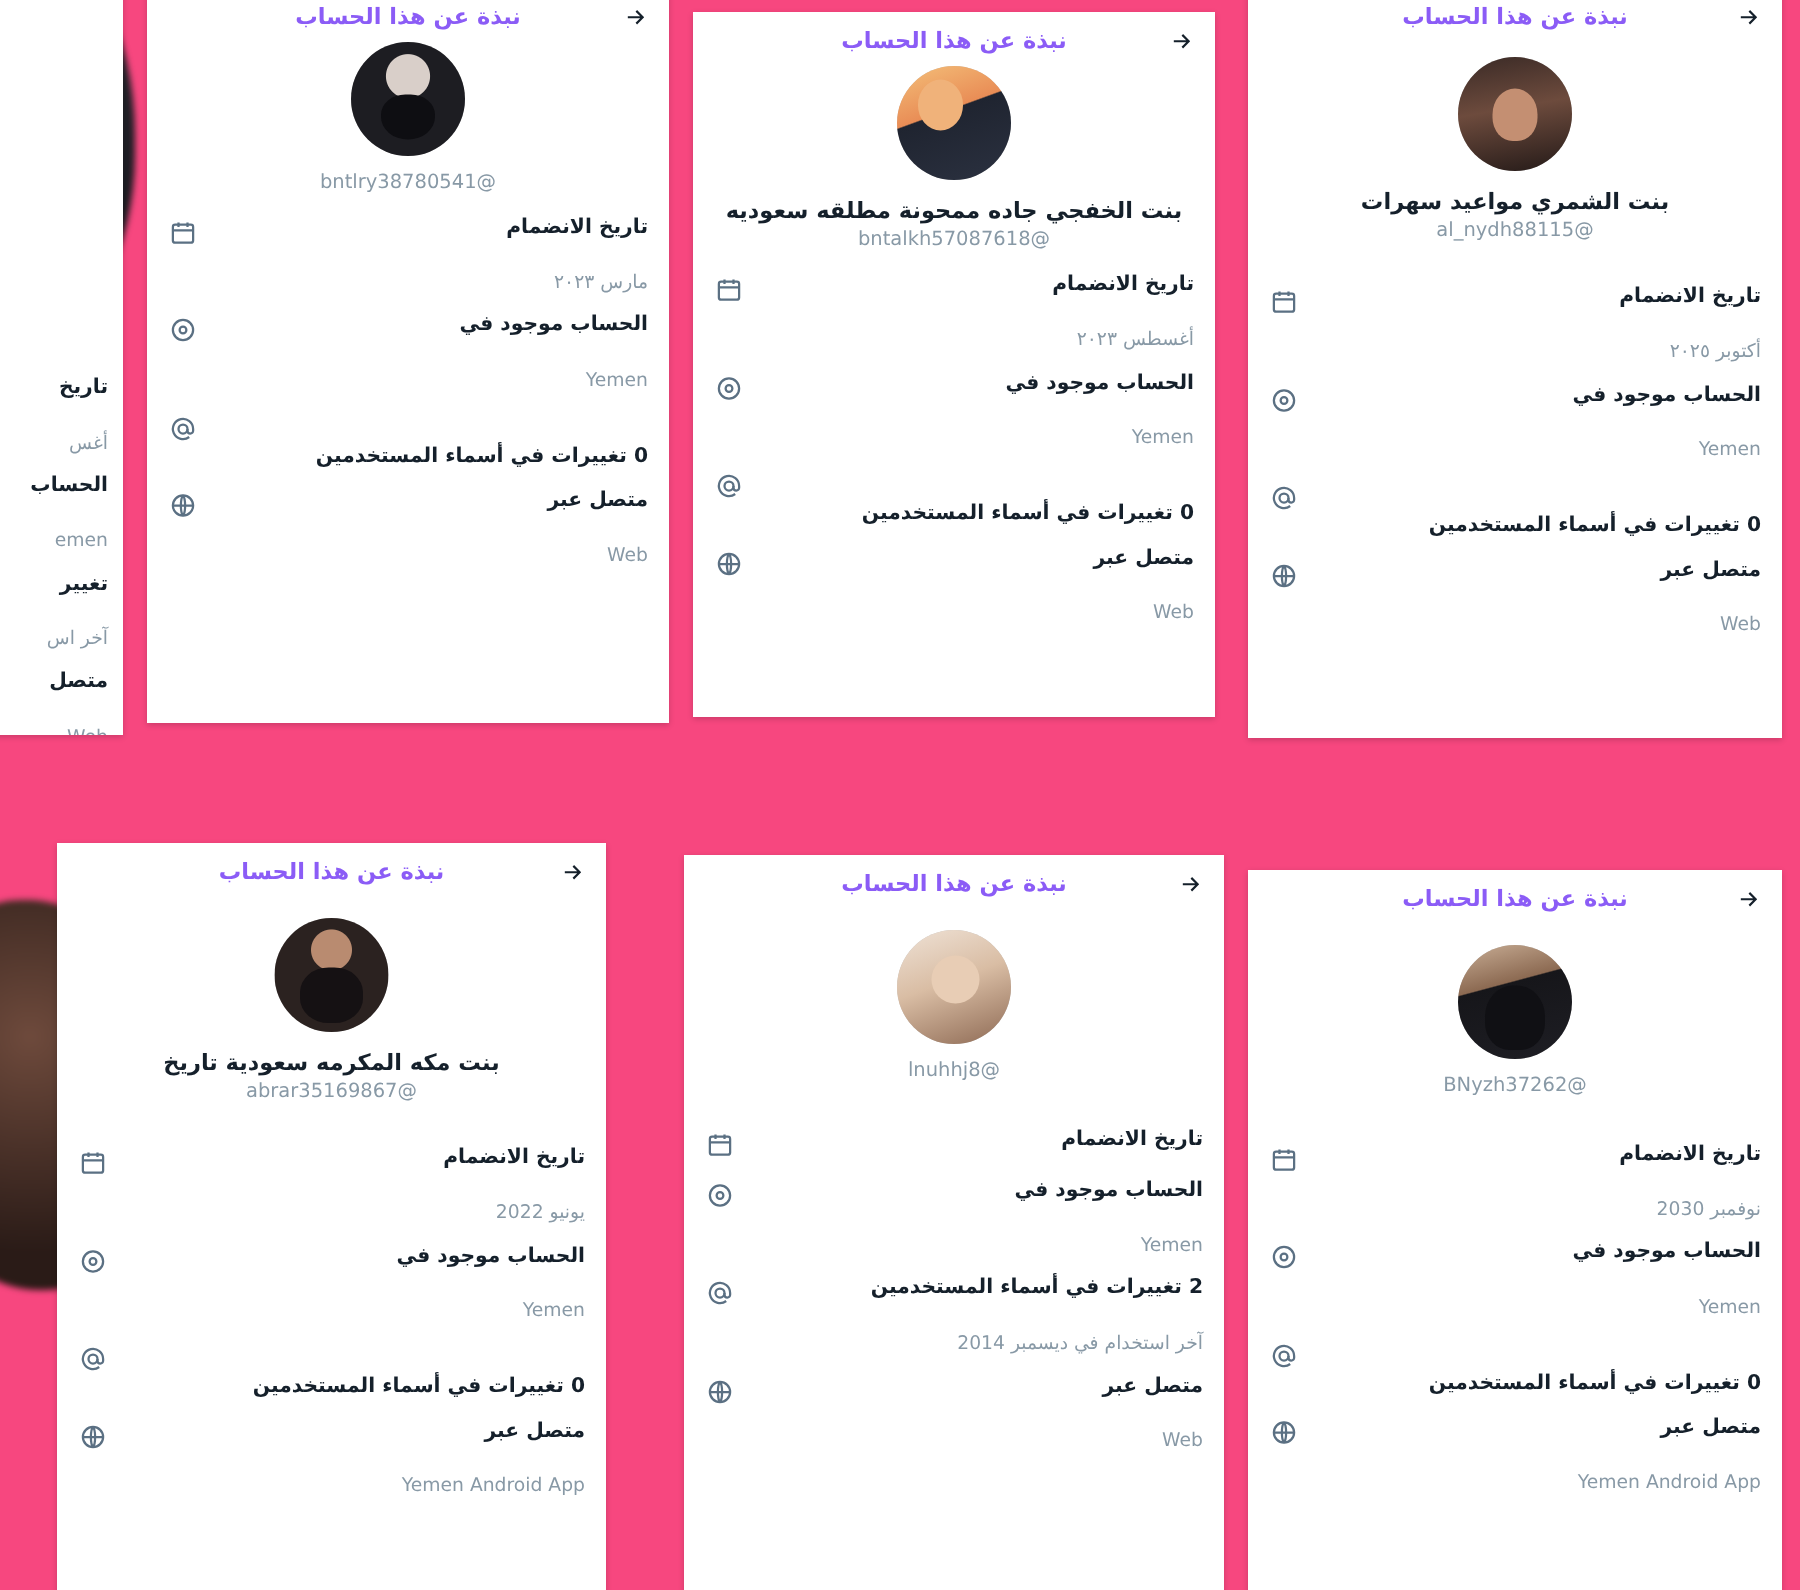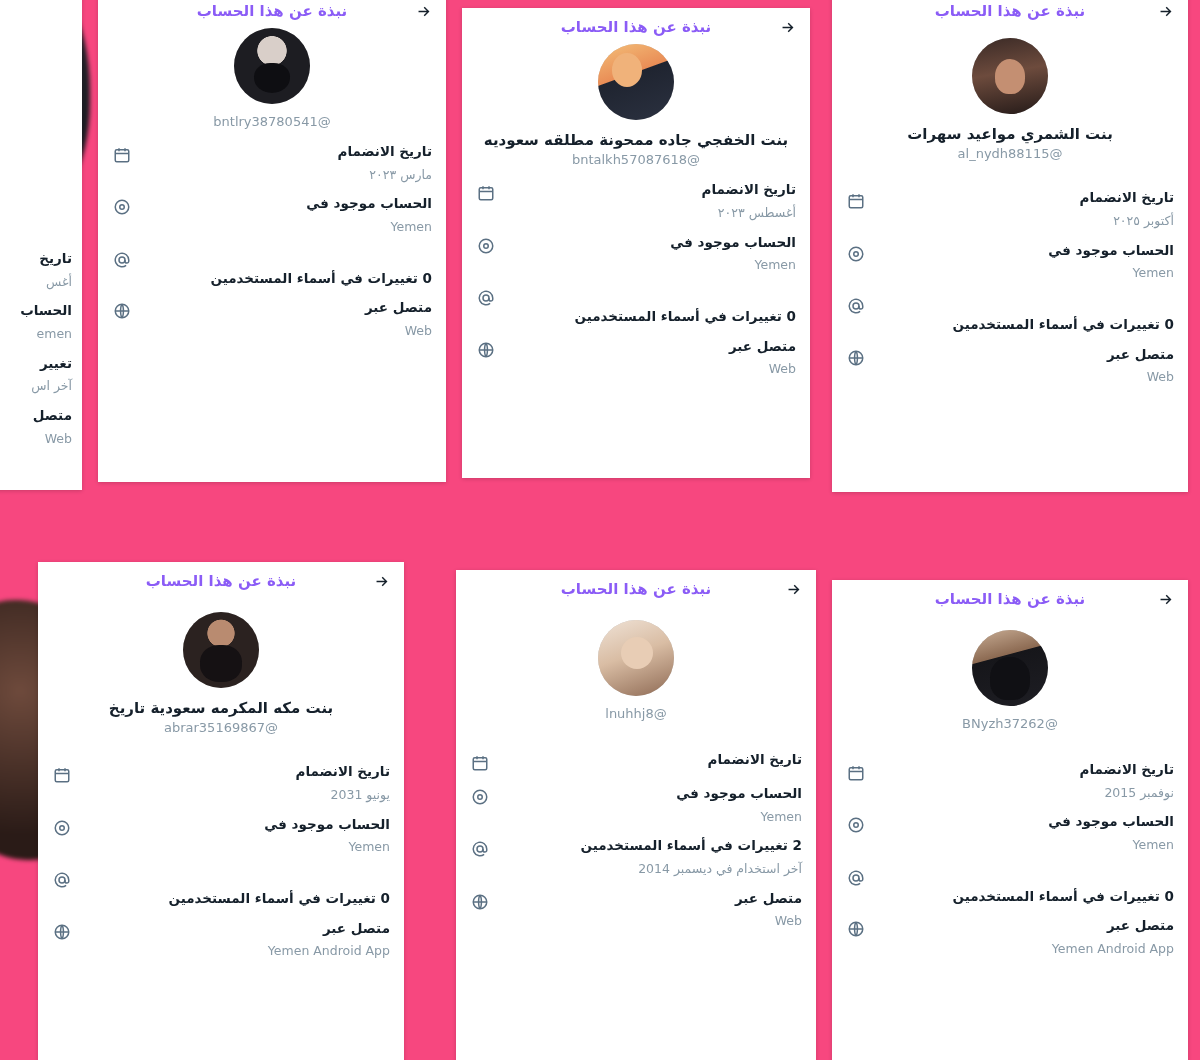--- a/index.html
+++ b/index.html
@@ -78,21 +78,21 @@
     direction:rtl;gap:10px;
   }
   .row-ico{
     flex:0 0 20px;width:20px;height:20px;color:#5b7083;
     display:flex;align-items:center;justify-content:center;margin-top:2px;
     order:2;
   }
   .row-ico svg{width:18px;height:18px;display:block;}
   .row-txt{flex:1;text-align:right;order:1;}
   .row-main{font-size:13.5px;font-weight:bold;color:#15202b;line-height:1.3;}
-  .row-sub{font-size:12.5px;color:#8899a6;line-height:1.35;margin-top:6px;}
+  .row-sub{font-size:12.5px;color:#8899a6;line-height:1.35;margin-top:19px;}
   .row-single .row-main{font-weight:bold;margin-top:22px;}
 </style>
 </head>
 <body>
 
 <div class="board">
 
   <div class="blob blob-left-top"></div>
   <div class="blob blob-left-bottom"></div>
 
@@ -340,21 +340,21 @@
     <div class="rows" style="margin-top:28px;">
       <div class="row">
         <span class="row-ico">
           <svg viewBox="0 0 24 24" fill="none" stroke="currentColor" stroke-width="2">
               <rect x="3" y="5" width="18" height="16" rx="2"></rect>
               <path d="M3 10h18M8 3v4M16 3v4"></path>
             </svg>
         </span>
         <span class="row-txt">
           <div class="row-main">تاريخ الانضمام</div>
-          <div class="row-sub">يونيو 2031</div>
+          <div class="row-sub">يونيو 2022</div>
         </span>
       </div>
       <div class="row">
         <span class="row-ico">
           <svg viewBox="0 0 24 24" fill="none" stroke="currentColor" stroke-width="2">
               <circle cx="12" cy="12" r="9"></circle>
               <circle cx="12" cy="12" r="3"></circle>
             </svg>
         </span>
         <span class="row-txt">
@@ -468,21 +468,21 @@
     <div class="rows" style="margin-top:30px;">
       <div class="row">
         <span class="row-ico">
           <svg viewBox="0 0 24 24" fill="none" stroke="currentColor" stroke-width="2">
               <rect x="3" y="5" width="18" height="16" rx="2"></rect>
               <path d="M3 10h18M8 3v4M16 3v4"></path>
             </svg>
         </span>
         <span class="row-txt">
           <div class="row-main">تاريخ الانضمام</div>
-          <div class="row-sub">نوفمبر 2015</div>
+          <div class="row-sub">نوفمبر 2030</div>
         </span>
       </div>
       <div class="row">
         <span class="row-ico">
           <svg viewBox="0 0 24 24" fill="none" stroke="currentColor" stroke-width="2">
               <circle cx="12" cy="12" r="9"></circle>
               <circle cx="12" cy="12" r="3"></circle>
             </svg>
         </span>
         <span class="row-txt">

